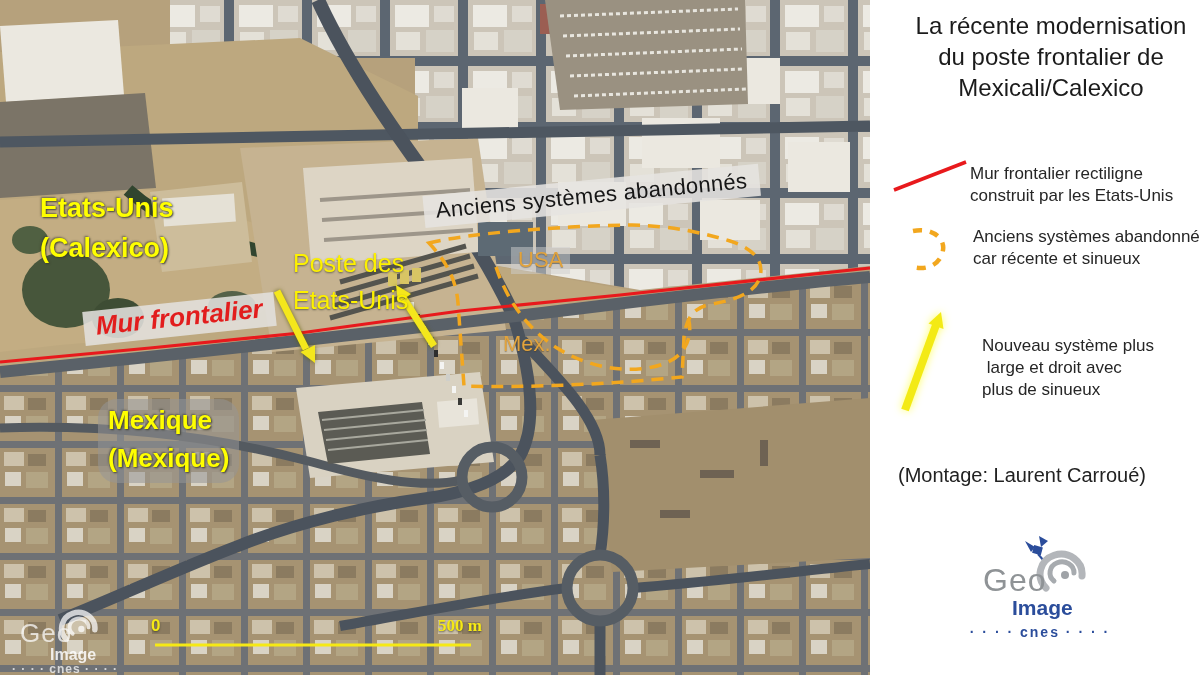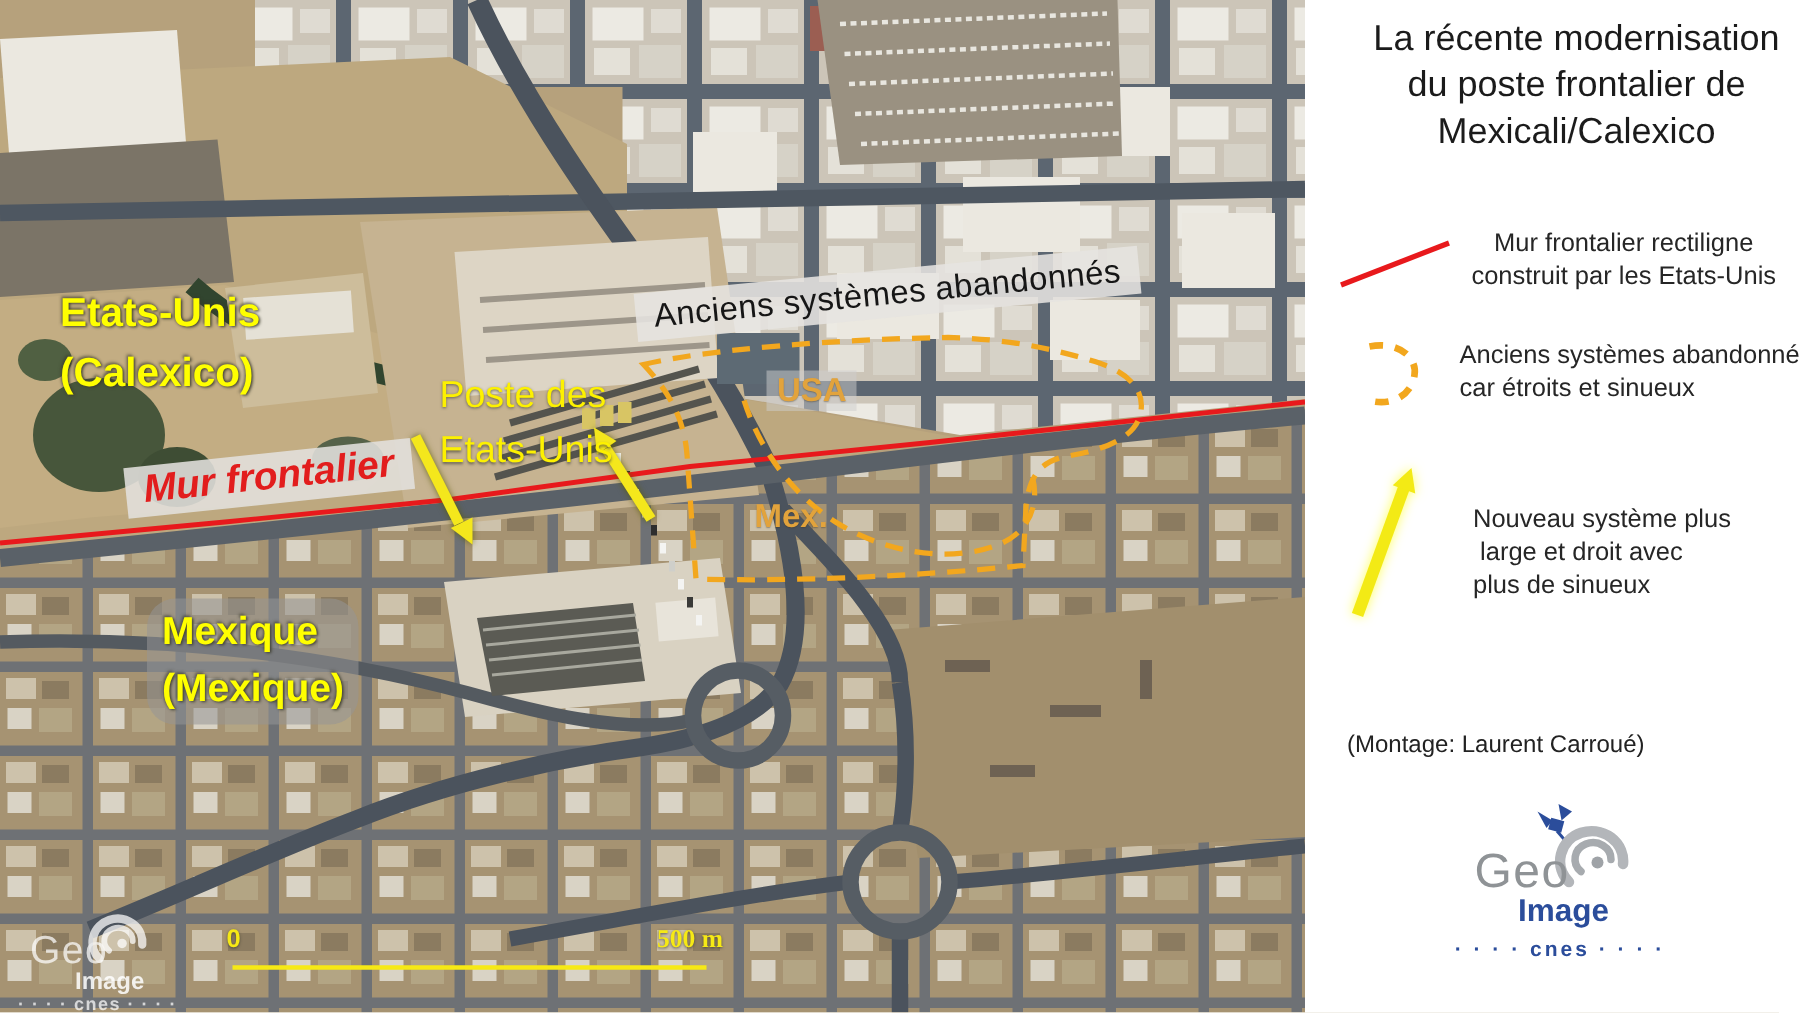--- a/index.html
+++ b/index.html
@@ -13,42 +13,42 @@
               text-shadow:1px 1px 2px rgba(60,60,45,.95),-1px -1px 2px rgba(60,60,45,.6);}
   .yellow-post{color:#fdf100;font-weight:normal;font-size:25px;line-height:37px;
                text-shadow:0 1px 2px rgba(70,70,55,.75);}
   #lbl-mexique{background:rgba(150,150,150,.55);padding:2px 10px 6px 10px;border-radius:19px;}
   #lbl-mur{left:84px;top:312px;transform:rotate(-6deg);transform-origin:left center;
            background:rgba(226,224,221,.88);color:#e21d1d;font-style:italic;font-weight:600;
            font-size:26px;padding:1px 12px 3px 12px;}
   #lbl-anciens{left:424px;top:196px;transform:rotate(-5.5deg);transform-origin:left center;
                background:rgba(230,228,224,.88);color:#161616;font-size:22px;
                padding:3px 12px 4px 12px;letter-spacing:.3px;}
-  .amber{color:#e2a33c;font-weight:bold;font-size:22px;text-shadow:0 1px 1px rgba(60,50,30,.4);}
+  .amber{color:#e2a33c;font-weight:normal;font-size:22px;text-shadow:0 1px 1px rgba(60,50,30,.4);}
   #lbl-usa{left:511px;top:247px;background:rgba(205,205,205,.5);padding:0 7px 2px 7px;}
   #lbl-mex{left:503px;top:331px;}
   .scale-txt{color:#f6e915;font-size:17px;font-weight:600;text-shadow:0 1px 2px rgba(60,60,45,.8);}
   
   #watermark{position:absolute;left:12px;top:604px;width:150px;height:70px;opacity:.85;}
   #watermark .wm-geo{position:absolute;left:8px;top:14px;font-size:26px;color:rgba(255,255,255,.85);letter-spacing:1px;}
   #watermark .wm-image{position:absolute;left:38px;top:42px;font-size:16px;font-weight:bold;color:#ffffff;}
   #watermark .wm-cnes{position:absolute;left:0px;top:58px;font-size:12px;font-weight:bold;
                       color:rgba(255,255,255,.85);letter-spacing:1px;white-space:nowrap;}
   #watermark svg{position:absolute;left:46px;top:2px;}
   
   #sidebar{position:absolute;left:870px;top:0;width:330px;height:675px;background:#ffffff;}
   #title{position:absolute;left:0;top:10px;width:362px;text-align:center;color:#1b1b1b;
          font-size:24px;line-height:31px;}
   .leg-sym{position:absolute;}
   .leg-text{position:absolute;color:#262626;font-size:17px;line-height:22px;}
   .leg-line{white-space:pre;}
-  #leg-txt-1{left:100px;top:151px;width:225px;text-align:center;}
+  #leg-txt-1{left:100px;top:163px;width:225px;}
   #leg-txt-2{left:103px;top:226px;width:225px;text-align:left;}
   #leg-txt-3{left:112px;top:335px;text-align:left;}
-  #credit{position:absolute;left:28px;top:464px;font-size:16px;color:#222222;margin-top:24px;}
+  #credit{position:absolute;left:28px;top:464px;font-size:20px;color:#222222;}
   
   #geologo{position:absolute;left:0;top:548px;width:330px;height:110px;}
   #geologo .gl-geo{position:absolute;left:113px;top:14px;font-size:32px;color:#8f9396;letter-spacing:1px;}
   #geologo .gl-image{position:absolute;left:142px;top:48px;font-size:21px;font-weight:bold;color:#2b4d9b;}
   #geologo .gl-cnes{position:absolute;left:95px;top:76px;width:150px;text-align:center;font-size:14px;
                     font-weight:bold;color:#2b4d9b;letter-spacing:2px;white-space:nowrap;}
   #geologo svg.globe{position:absolute;left:166px;top:-2px;}
   #geologo svg.sat{position:absolute;left:152px;top:-12px;}
 </style>
 </head>
@@ -250,21 +250,21 @@
     <div class="leg-text" id="leg-txt-1">
       <div class="leg-line">Mur frontalier rectiligne</div>
       <div class="leg-line">construit par les Etats-Unis</div>
     </div>
 
     <svg class="leg-sym" style="left:33px;top:223px;" width="48" height="52" viewBox="0 0 48 52">
       <path d="M10,8 C30,4 42,16 40,27 C38,41 24,48 10,44" fill="none" stroke="#f2a71e" stroke-width="4.5" stroke-dasharray="9 8"></path>
     </svg>
     <div class="leg-text" id="leg-txt-2">
       <div class="leg-line">Anciens systèmes abandonnés</div>
-      <div class="leg-line">car étroits et sinueux</div>
+      <div class="leg-line">car récente et sinueux</div>
     </div>
 
     <svg class="leg-sym" style="left:25px;top:306px;filter:drop-shadow(0 0 4px rgba(255,255,80,.9));" width="56" height="112" viewBox="0 0 56 112">
       <line x1="10" y1="104" x2="41" y2="19" stroke="#f3ea15" stroke-width="8"></line>
       <polygon points="46,6 48.5,23 33.5,17.5" fill="#f3ea15"></polygon>
     </svg>
     <div class="leg-text" id="leg-txt-3">
       <div class="leg-line">Nouveau système plus</div>
       <div class="leg-line"> large et droit avec</div>
       <div class="leg-line">plus de sinueux</div>

